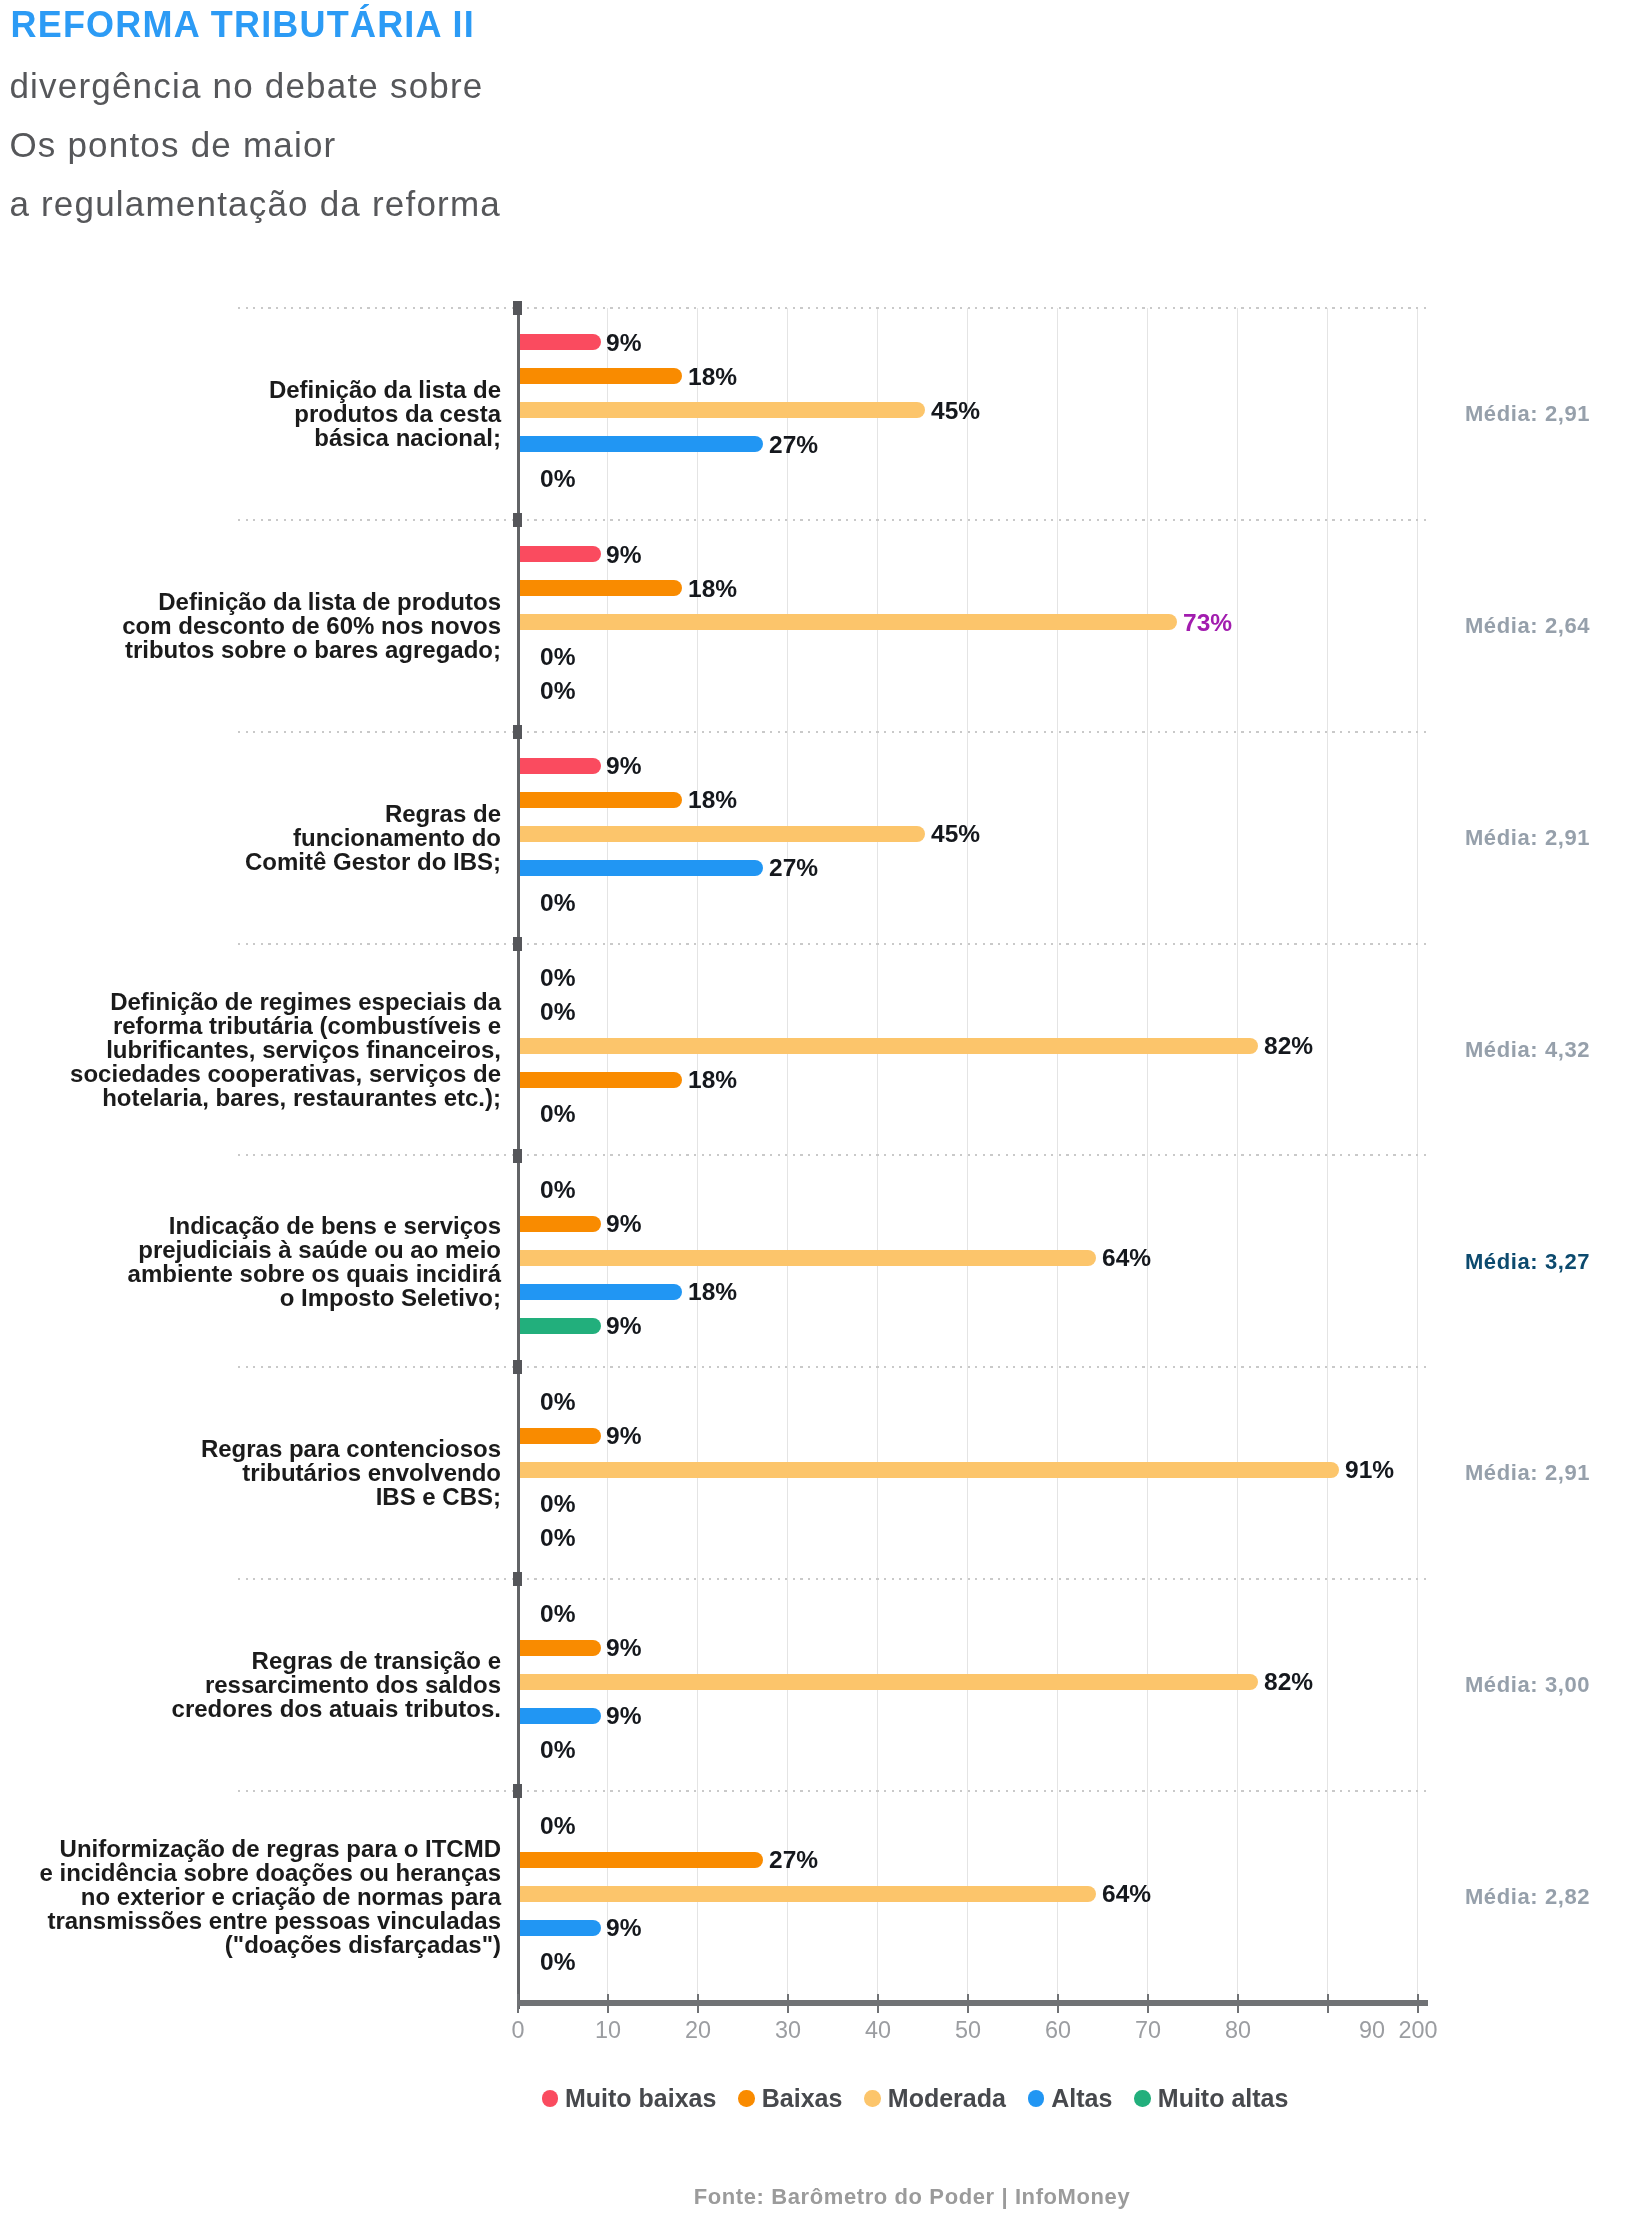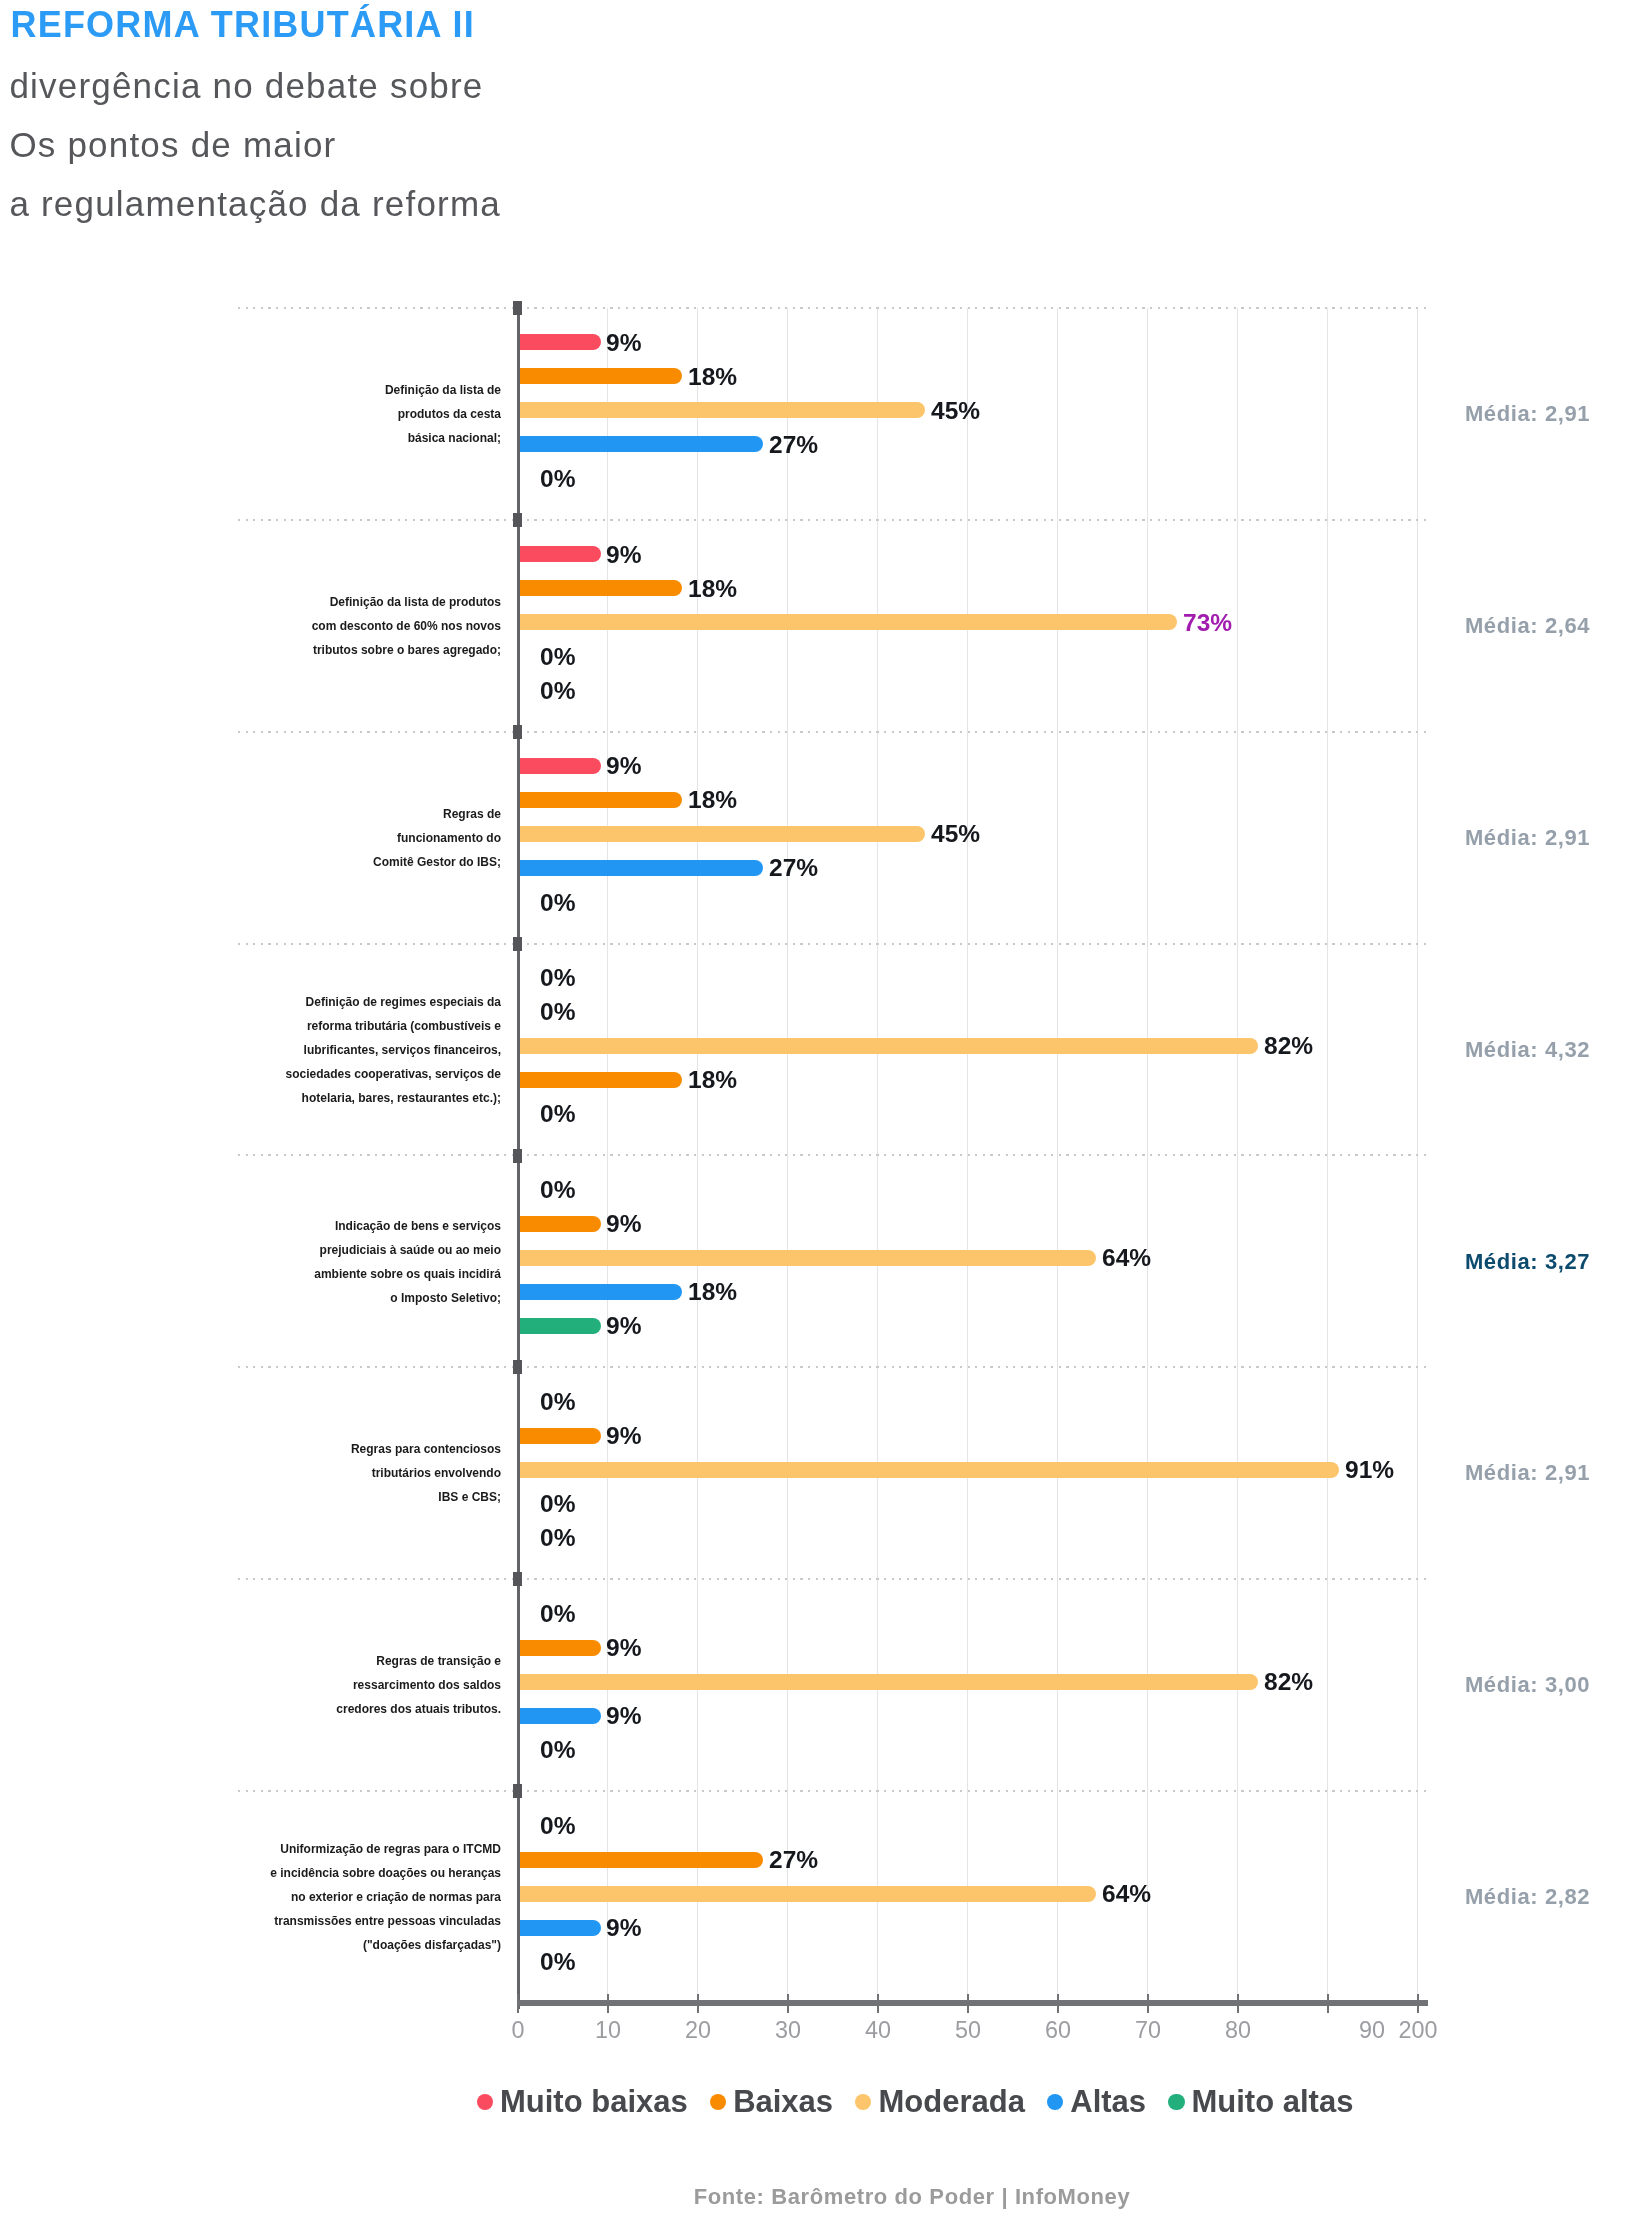--- a/index.html
+++ b/index.html
@@ -19,21 +19,21 @@
   .gridline{position:absolute;width:1.2px;background:#E4E4E4;}
   .axis-vline{position:absolute;width:2.9px;background:#626467;}
   .separator{
     position:absolute;height:2.3px;
     background:repeating-linear-gradient(90deg,#C9C9C9 0 2.3px,transparent 2.3px 7.6px);
   }
   .sep-marker{position:absolute;width:9.4px;height:14px;background:#55565A;}
   .cat-label{
     position:absolute;display:flex;flex-direction:column;justify-content:center;
     align-items:flex-end;text-align:right;color:#1B1B1B;font-weight:700;
-    font-size:12px;line-height:24px;
+    font-size:24px;line-height:24px;
   }
   .media-label{
     position:absolute;display:flex;align-items:center;justify-content:center;
     font-size:22px;font-weight:600;color:#96A0AB;letter-spacing:0.6px;white-space:nowrap;
   }
   .bar{position:absolute;height:16.4px;border-radius:0 9.4px 9.4px 0;}
   .bar-value{
     position:absolute;font-size:24.5px;font-weight:600;color:#15181D;
     line-height:26px;white-space:nowrap;
   }
@@ -42,21 +42,21 @@
   .x-tick-label{
     position:absolute;width:70px;margin-left:-35px;text-align:center;
     font-size:23.4px;color:#9B9DA1;font-weight:400;
   }
   #legend{
     position:absolute;left:0;right:0;display:flex;justify-content:center;
     align-items:center;gap:22px;transform:translateX(91px);
   }
   .legend-item{display:flex;align-items:center;gap:7px;}
   .legend-dot{width:16.4px;height:16.4px;border-radius:50%;}
-  .legend-text{font-size:31px;font-weight:600;color:#47494D;white-space:nowrap;}
+  .legend-text{font-size:25px;font-weight:600;color:#47494D;white-space:nowrap;}
   #source-note{
     position:absolute;left:0;right:0;text-align:center;transform:translateX(88px);
     font-size:22px;font-weight:600;color:#9B9B9B;letter-spacing:0.6px;
   }
 </style>
 </head>
 <body>
 
 <div id="page-title">REFORMA TRIBUTÁRIA II</div>
 <div id="page-subtitle">

